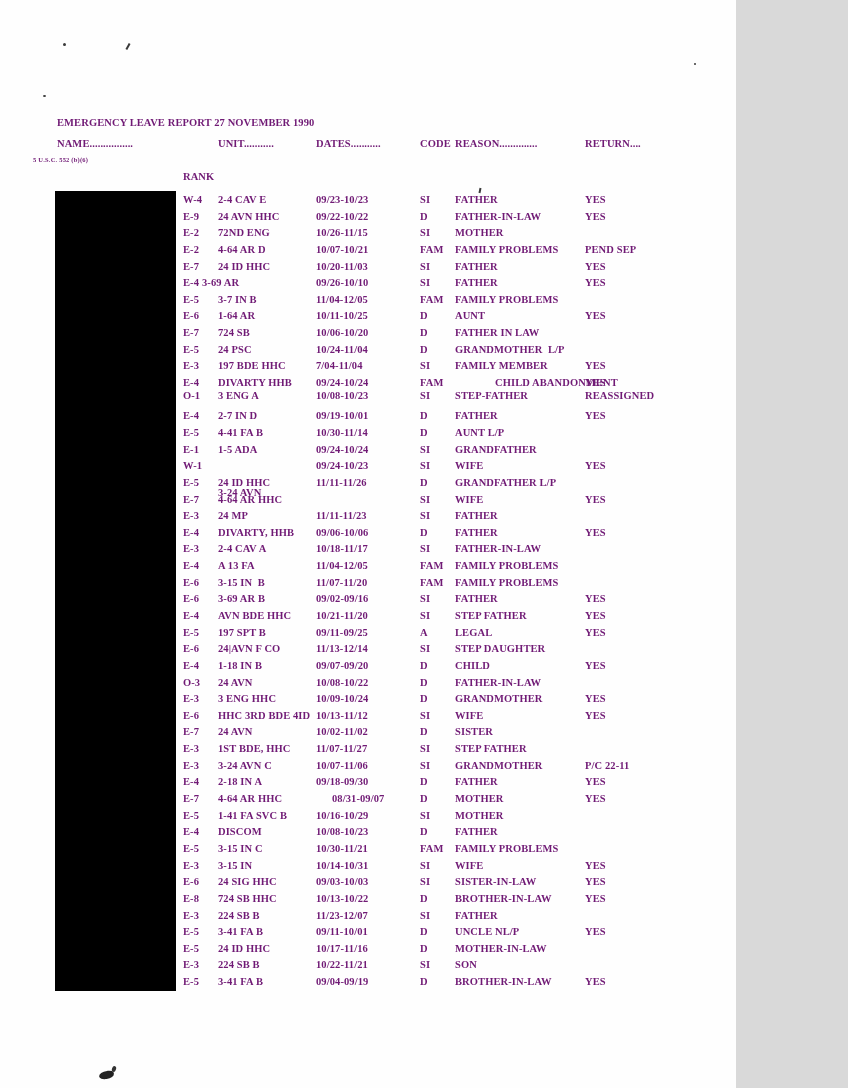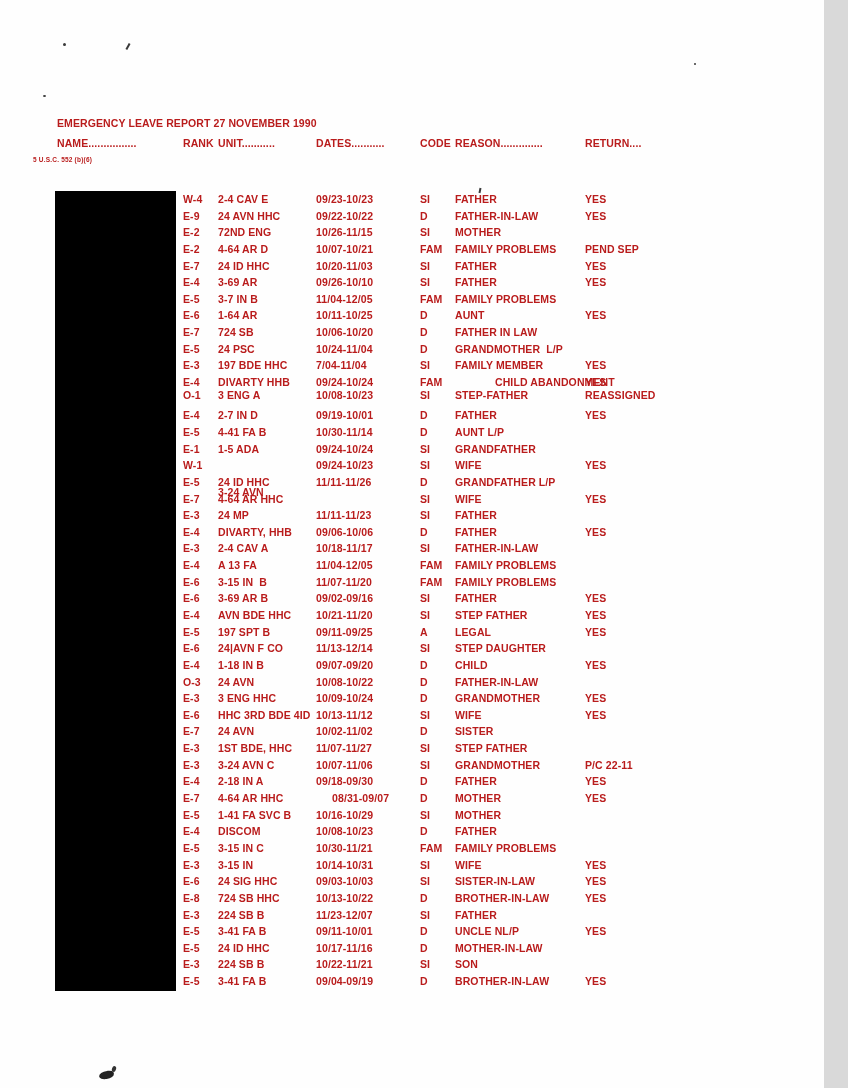--- a/index.html
+++ b/index.html
@@ -1,21 +1,21 @@
 <!DOCTYPE html>
 <html><head>
 <meta charset="utf-8">
 <style>
   html,body{margin:0;padding:0;background:#d9d9d9;}
   .page{
     position:relative;
-    width:824px;height:1088px;
+    width:736px;height:1088px;
     background:#fefefe;
-    font-family:Liberation Sans, sans-serif;
-    color:#b91c1c;
+    font-family:Liberation Serif, serif;
+    color:#701a75;
     overflow:hidden;
   }
   .title{
     position:absolute;left:57px;top:117px;
     font-size:10.5px;font-weight:700;white-space:pre;letter-spacing:0.1px;
   }
   .legal{
     position:absolute;left:33px;top:156px;
     font-size:6.5px;font-weight:700;letter-spacing:0.2px;
   }
@@ -53,21 +53,21 @@
   <div class="artifact a-dash2"></div>
   <div class="artifact a-smudge1"></div>
   <div class="artifact a-smudge2"></div>
 
   <div class="title">EMERGENCY LEAVE REPORT 27 NOVEMBER 1990</div>
   <div class="legal">5 U.S.C. 552 (b)(6)</div>
 
   <div id="rows">
       <div class="row" style="top: 136px;">
         <span class="cell" style="left: 57px;">NAME................</span>
-        <span class="cell" style="left: 183px;">RANK</span>
+        <span class="cell" style="left: 183px; margin-top: 33px;">RANK</span>
         <span class="cell" style="left: 218px;">UNIT...........</span>
         <span class="cell" style="left: 316px;">DATES...........</span>
         <span class="cell" style="left: 420px;">CODE</span>
         <span class="cell" style="left: 455px;">REASON..............</span>
         <span class="cell" style="left: 585px;">RETURN....</span>
       </div>
       <div class="row" style="top: 192px;">
         <span class="cell" style="left: 183px;">W-4</span>
         <span class="cell" style="left: 218px;">2-4 CAV E</span>
         <span class="cell" style="left: 316px;">09/23-10/23</span>
@@ -101,21 +101,21 @@
       <div class="row" style="top: 258.56px;">
         <span class="cell" style="left: 183px;">E-7</span>
         <span class="cell" style="left: 218px;">24 ID HHC</span>
         <span class="cell" style="left: 316px;">10/20-11/03</span>
         <span class="cell" style="left: 420px;">SI</span>
         <span class="cell" style="left: 455px;">FATHER</span>
         <span class="cell" style="left: 585px;">YES</span>
       </div>
       <div class="row" style="top: 275.2px;">
         <span class="cell" style="left: 183px;">E-4</span>
-        <span class="cell" style="left: 218px;">3-69 AR</span>
+        <span class="cell" style="left: 202px;">3-69 AR</span>
         <span class="cell" style="left: 316px;">09/26-10/10</span>
         <span class="cell" style="left: 420px;">SI</span>
         <span class="cell" style="left: 455px;">FATHER</span>
         <span class="cell" style="left: 585px;">YES</span>
       </div>
       <div class="row" style="top: 291.84px;">
         <span class="cell" style="left: 183px;">E-5</span>
         <span class="cell" style="left: 218px;">3-7 IN B</span>
         <span class="cell" style="left: 316px;">11/04-12/05</span>
         <span class="cell" style="left: 420px;">FAM</span>

